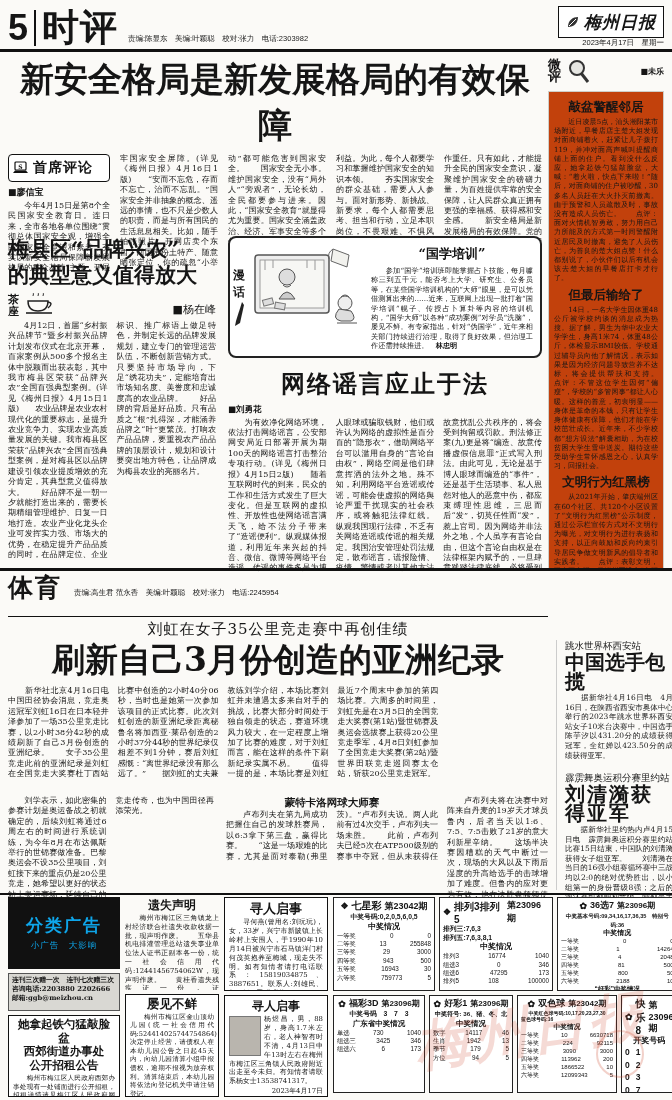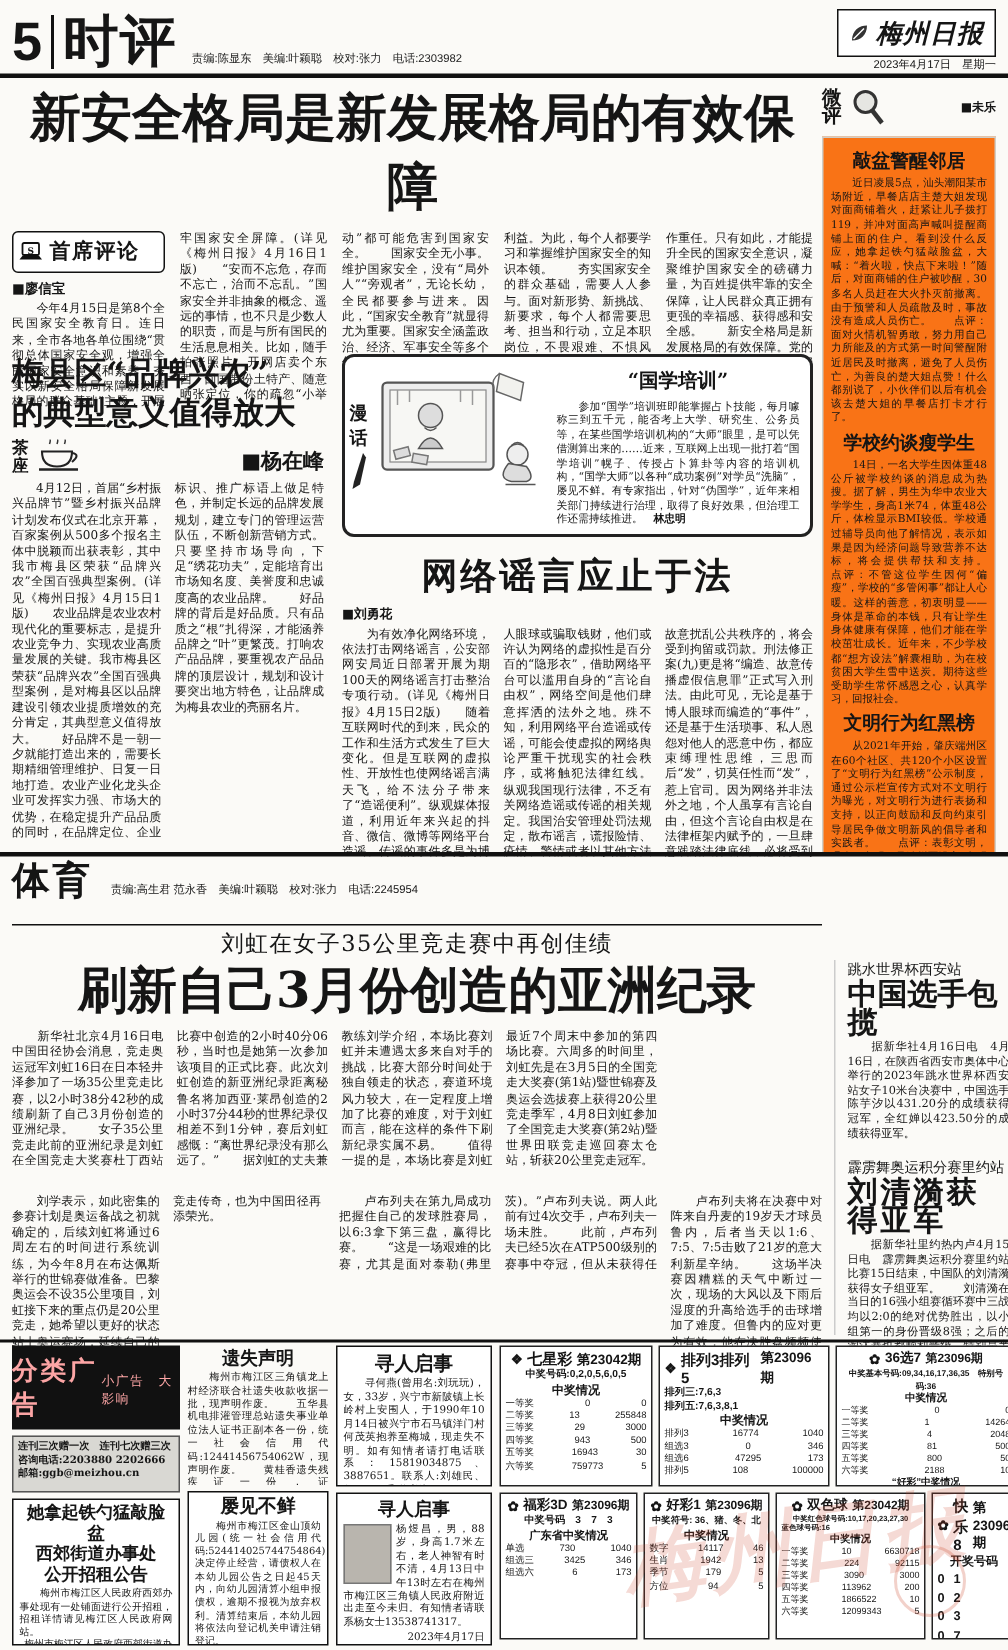--- a/index.html
+++ b/index.html
@@ -26,38 +26,38 @@
   .badge .blab{font-size:14px;font-weight:900;font-family:"Liberation Sans",sans-serif;letter-spacing:1px;}
   .lauthor{font-size:9px;font-weight:bold;margin:4px 0 2px 0;}
   .bodytxt{font-size:8px;line-height:10.4px;}
   .lrest{flex:1;column-count:4;column-gap:10px;column-fill:auto;height:120px;font-size:8px;line-height:10.4px;}
   
   .zone2{position:absolute;top:236px;left:8px;width:534px;height:330px;display:flex;}
   .chz{width:208px;flex:none;margin-right:12px;}
   .chz h2{margin:0;font-size:21px;line-height:26px;font-weight:900;}
   .chzbadge{display:flex;align-items:flex-end;gap:4px;margin:5px 0 4px 0;}
   .vlab{display:flex;flex-direction:column;font-size:11px;font-weight:900;line-height:12px;font-family:"Liberation Sans",sans-serif;}
-  .chzauth{margin-left:auto;font-size:14px;font-weight:bold;}
+  .chzauth{margin-left:auto;font-size:11px;font-weight:normal;}
   .chzbody{column-count:2;column-gap:9px;column-fill:auto;height:242px;font-size:8px;line-height:10.4px;}
   .mid{flex:1;display:flex;flex-direction:column;}
   .cartoon{border:2px solid #222;border-radius:8px;height:112px;display:flex;padding:3px;background:#fff;}
   .manlab{width:16px;flex:none;display:flex;flex-direction:column;justify-content:center;font-size:12px;font-weight:900;font-family:"Liberation Sans",sans-serif;}
   .cart-img{width:118px;flex:none;}
   .cart-tx{flex:1;padding:2px 4px;}
   .cart-tx .ct{font-size:13px;font-weight:900;text-align:center;margin:2px 0 3px 0;}
   .cart-b{font-size:7.2px;line-height:9.4px;}
   .rumor{margin-top:8px;}
   .rumor h2{margin:2px 0 4px 0;font-size:24px;font-weight:900;text-align:center;letter-spacing:2px;}
   .rauth{font-size:8.5px;font-weight:bold;margin-bottom:2px;}
   .rbody{column-count:3;column-gap:9px;column-fill:auto;height:160px;font-size:8px;line-height:10.4px;}
   
   .side{position:absolute;top:56px;left:548px;width:116px;height:508px;}
   .sidehead{display:flex;align-items:center;gap:5px;height:30px;}
   .sideauth{margin-left:auto;font-size:8px;font-weight:bold;}
-  .sidepanel{background:#f97316;border:1px solid #cfcec8;margin-top:5px;height:468px;padding:4px 5px;overflow:hidden;}
+  .sidepanel{background:#c2410c;border:1px solid #cfcec8;margin-top:5px;height:468px;padding:4px 5px;overflow:hidden;}
   .wp-t{font-size:12.5px;font-weight:900;text-align:center;margin:3px 0 2px 0;font-family:"Liberation Sans",sans-serif;}
   .wp-b{font-size:7px;line-height:9.2px;text-align:justify;}
   
   .rule2{position:absolute;top:568px;left:0;width:672px;height:2.5px;background:#111;}
   .sports{position:absolute;top:574px;left:8px;width:656px;height:317px;}
   .sphead{display:flex;align-items:flex-end;width:540px;border-bottom:1.5px solid #111;padding-bottom:16px;}
   .sptitle{font-size:25px;font-weight:900;font-family:"Liberation Sans",sans-serif;letter-spacing:2px;line-height:26px;}
   .spcred{font-size:7.5px;margin:0 0 2px 12px;font-family:"Liberation Sans",sans-serif;}
   .spk{width:540px;text-align:center;font-size:15px;margin-top:3px;letter-spacing:1px;}
   .sph1{width:540px;text-align:center;font-size:33px;font-weight:900;line-height:40px;margin-top:1px;}
@@ -71,21 +71,21 @@
   .tba{column-count:2;column-gap:9px;column-fill:auto;height:58px;font-size:8px;line-height:10.4px;}
   .tbb{flex:1;font-size:8px;line-height:10.4px;height:112px;}
   .spright{position:absolute;top:66px;left:548px;width:108px;height:250px;border-left:1px solid #ccc;padding-left:8px;box-sizing:content-box;}
   .srk{font-size:9.5px;text-align:left;letter-spacing:0px;}
   .srh{font-size:20px;font-weight:900;line-height:19px;}
   .srb{font-size:7.5px;line-height:9.6px;text-align:justify;overflow:hidden;}
   
   .rule3{position:absolute;top:893px;left:0;width:672px;height:2px;background:#111;}
   .bottom{position:absolute;top:897px;left:8px;width:656px;height:200px;display:flex;gap:5px;}
   .adcol{width:112px;flex:none;display:flex;flex-direction:column;gap:4px;}
-  .adblack{background:#111;color:#fca5a5;height:56px;flex:none;display:flex;flex-direction:row;align-items:center;justify-content:center;}
+  .adblack{background:#111;color:#0ea5e9;height:72px;flex:none;display:flex;flex-direction:column;align-items:center;justify-content:center;}
   .adblack .t1{font-size:17px;font-weight:900;letter-spacing:2px;font-family:"Liberation Sans",sans-serif;}
   .adblack .t2{font-size:8.5px;margin-top:3px;letter-spacing:1px;}
   .adgray{background:#d9d8d3;border:1px solid #555;height:32px;flex:none;padding:2px 3px;font-size:6.8px;line-height:9px;font-weight:bold;}
   .noticebox{border:1.5px solid #111;background:#fff;flex:1;padding:2px 4px;overflow:hidden;}
   .noticebox .nt{font-size:11.5px;font-weight:900;text-align:center;line-height:13.5px;}
   .noticebox .nb{font-size:6.6px;line-height:8.6px;text-align:justify;margin-top:2px;}
   .noticebox .ns{font-size:6.6px;text-align:right;line-height:8.6px;}
   .lostcol{width:94px;flex:none;display:flex;flex-direction:column;gap:4px;}
   .losttitle{font-size:12px;font-weight:900;text-align:center;}
   .lostbody{font-size:6.8px;line-height:8.8px;text-align:justify;height:76px;overflow:hidden;}
@@ -224,21 +224,21 @@
         <line x1="15" y1="15" x2="22" y2="24" stroke="#333" stroke-width="3"></line>
       </svg>
       <span class="sideauth">■未乐</span>
     </div>
     <div class="sidepanel">
         <div class="wp-art">
         <div class="wp-t">敲盆警醒邻居</div>
         <div class="wp-b">　　近日凌晨5点，汕头潮阳某市场附近，早餐店店主楚大姐发现对面商铺着火，赶紧让儿子拨打119，并冲对面高声喊叫提醒商铺上面的住户。看到没什么反应，她拿起铁勺猛敲脸盆，大喊：“着火啦，快点下来啦！”随后，对面商铺的住户被吵醒，30多名人员赶在大火扑灭前撤离。由于预警和人员疏散及时，事故没有造成人员伤亡。　　点评：面对火情机智勇敢，努力用自己力所能及的方式第一时间警醒附近居民及时撤离，避免了人员伤亡，为善良的楚大姐点赞！什么都别说了，小伙伴们以后有机会该去楚大姐的早餐店打卡才行了。</div>
       </div>
         <div class="wp-art">
-        <div class="wp-t">学校约谈瘦学生</div>
+        <div class="wp-t">但最后输给了</div>
         <div class="wp-b">　　14日，一名大学生因体重48公斤被学校约谈的消息成为热搜。据了解，男生为华中农业大学学生，身高1米74，体重48公斤，体检显示BMI较低。学校通过辅导员向他了解情况，表示如果是因为经济问题导致营养不达标，将会提供帮扶和支持。　　点评：不管这位学生因何“偏瘦”，学校的“多管闲事”都让人心暖。这样的善意，初衷明显——身体是革命的本钱，只有让学生身体健康有保障，他们才能在学校茁壮成长。近年来，不少学校都“想方设法”解囊相助，为在校贫困大学生雪中送炭。期待这些受助学生常怀感恩之心，认真学习，回报社会。</div>
       </div>
         <div class="wp-art">
         <div class="wp-t">文明行为红黑榜</div>
         <div class="wp-b">　　从2021年开始，肇庆端州区在60个社区、共120个小区设置了“文明行为红黑榜”公示制度，通过公示栏宣传方式对不文明行为曝光，对文明行为进行表扬和支持，以正向鼓励和反向约束引导居民争做文明新风的倡导者和实践者。　　点评：表彰文明，曝光不文明，是端州区设立“文明行为红黑榜”的初衷。当然也应看到，曝光只能让部分不文明行为人心生自觉，对于那些“死猪不怕开水烫”者，必须拿出真刀真枪的惩罚措施，让其为自己的行为付出代价。换句话说，“红黑榜”不能一曝了之，还须辅之以适当的奖惩才更见效。</div>
       </div>
       </div>
   </div>
 
   <div class="rule2"></div>
@@ -248,20 +248,21 @@
       <span class="sptitle">体育</span>
       <span class="spcred">责编:高生君 范永香　美编:叶颖聪　校对:张力　电话:2245954</span>
     </div>
     <div class="spk">刘虹在女子35公里竞走赛中再创佳绩</div>
     <div class="sph1">刷新自己3月份创造的亚洲纪录</div>
     <div class="spbody jt">　　新华社北京4月16日电　中国田径协会消息，竞走奥运冠军刘虹16日在日本轻井泽参加了一场35公里竞走比赛，以2小时38分42秒的成绩刷新了自己3月份创造的亚洲纪录。　　女子35公里竞走此前的亚洲纪录是刘虹在全国竞走大奖赛杜丁西站比赛中创造的2小时40分06秒，当时也是她第一次参加该项目的正式比赛。此次刘虹创造的新亚洲纪录距离秘鲁名将加西亚·莱昂创造的2小时37分44秒的世界纪录仅相差不到1分钟，赛后刘虹感慨：“离世界纪录没有那么远了。”　　据刘虹的丈夫兼教练刘学介绍，本场比赛刘虹并未遭遇太多来自对手的挑战，比赛大部分时间处于独自领走的状态，赛道环境风力较大，在一定程度上增加了比赛的难度，对于刘虹而言，能在这样的条件下刷新纪录实属不易。　　值得一提的是，本场比赛是刘虹最近7个周末中参加的第四场比赛。六周多的时间里，刘虹先是在3月5日的全国竞走大奖赛(第1站)暨世锦赛及奥运会选拔赛上获得20公里竞走季军，4月8日刘虹参加了全国竞走大奖赛(第2站)暨世界田联竞走巡回赛太仓站，斩获20公里竞走冠军。</div>
     <div class="sprow">
       <div class="spcont jt">　　刘学表示，如此密集的参赛计划是奥运备战之初就确定的，后续刘虹将通过6周左右的时间进行系统训练，为今年8月在布达佩斯举行的世锦赛做准备。巴黎奥运会不设35公里项目，刘虹接下来的重点仍是20公里竞走，她希望以更好的状态站上奥运赛场，延续自己的竞走传奇，也为中国田径再添荣光。</div>
       <div class="tennis">
         <div class="tleft">
+          <div class="tk">蒙特卡洛网球大师赛</div>
           <div class="tba jt">　　卢布列夫在第九局成功把握住自己的发球胜赛局，以6:3拿下第三盘，赢得比赛。　　“这是一场艰难的比赛，尤其是面对泰勒(弗里茨)。”卢布列夫说。两人此前有过4次交手，卢布列夫一场未胜。　　此前，卢布列夫已经5次在ATP500级别的赛事中夺冠，但从未获得任何ATP1000级别比赛的冠军。两年前在蒙特卡洛他也打进过决赛，但最后输给了</div>
         </div>
         <div class="tbb jt">　　卢布列夫将在决赛中对阵来自丹麦的19岁天才球员鲁内，后者当天以1:6、7:5、7:5击败了21岁的意大利新星辛纳。　　这场半决赛因糟糕的天气中断过一次，现场的大风以及下雨后湿度的升高给选手的击球增加了难度。但鲁内的应对更为有效，他在决胜盘频频使用放小球技术调动对手，并在第12局完成关键破发，拿下比赛。</div>
       </div>
     </div>
     <div class="spright">
       <div class="srk">跳水世界杯西安站</div>
       <div class="srh"><span>中国选手包揽</span><br></div>
       <div class="srb" style="height:74px;margin-top:2px">　　据新华社4月16日电　4月16日，在陕西省西安市奥体中心举行的2023年跳水世界杯西安站女子10米台决赛中，中国选手陈芋汐以431.20分的成绩获得冠军，全红婵以423.50分的成绩获得亚军。</div>
       <div class="srk" style="margin-top:5px">霹雳舞奥运积分赛里约站</div>

